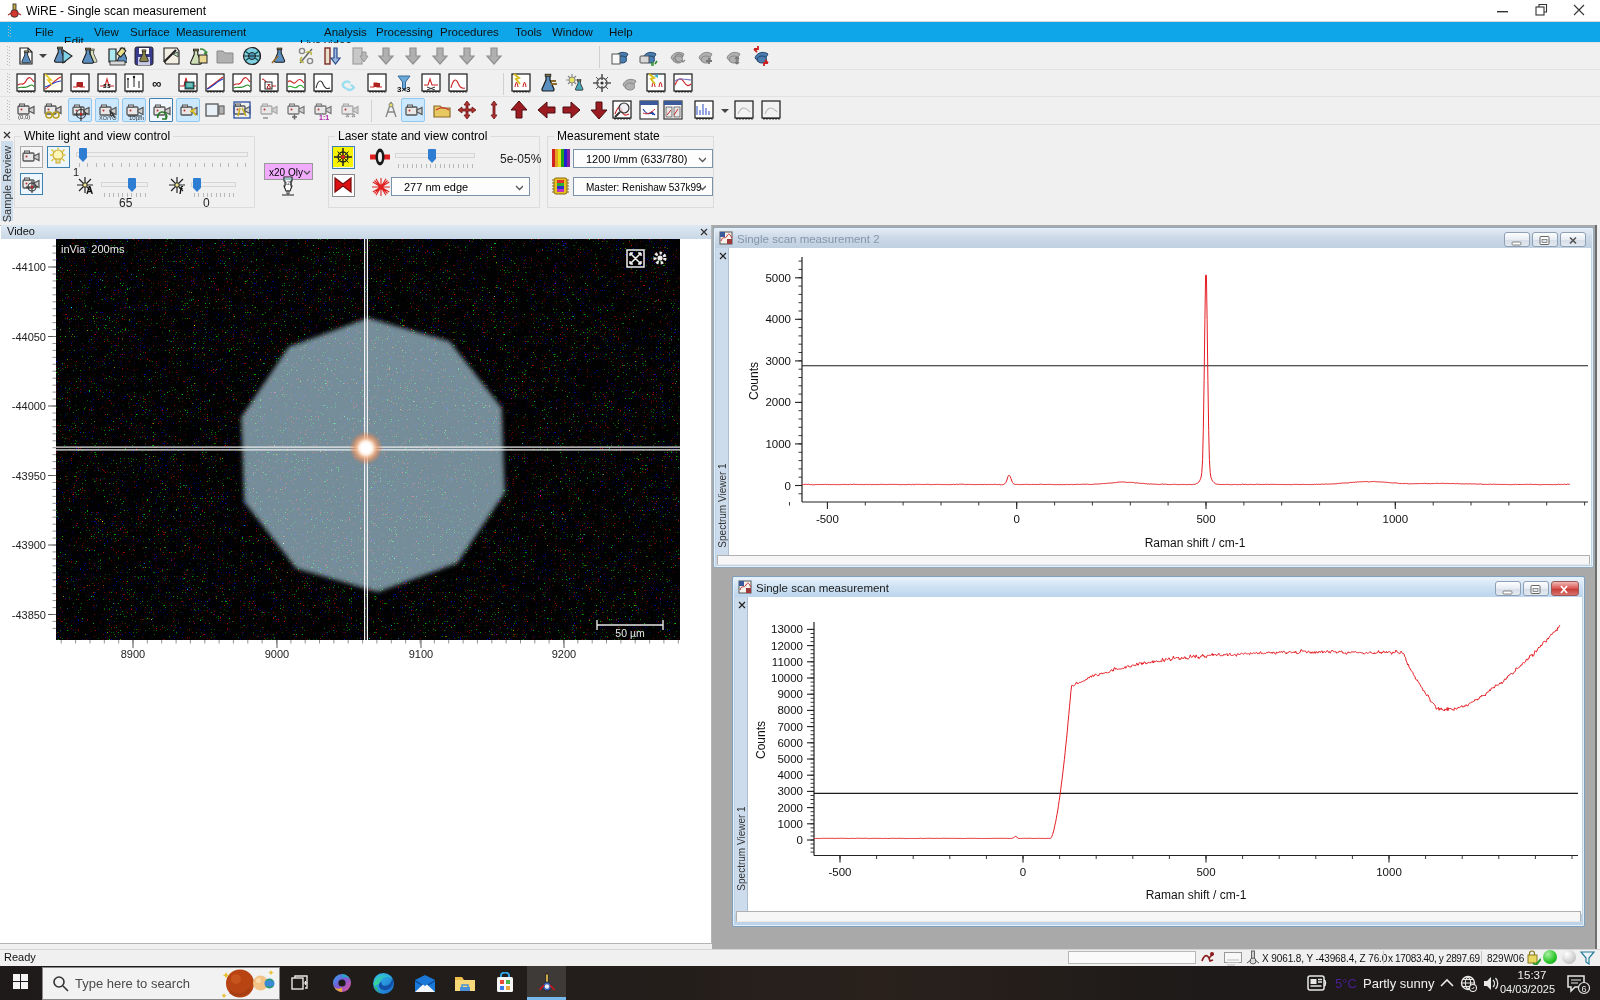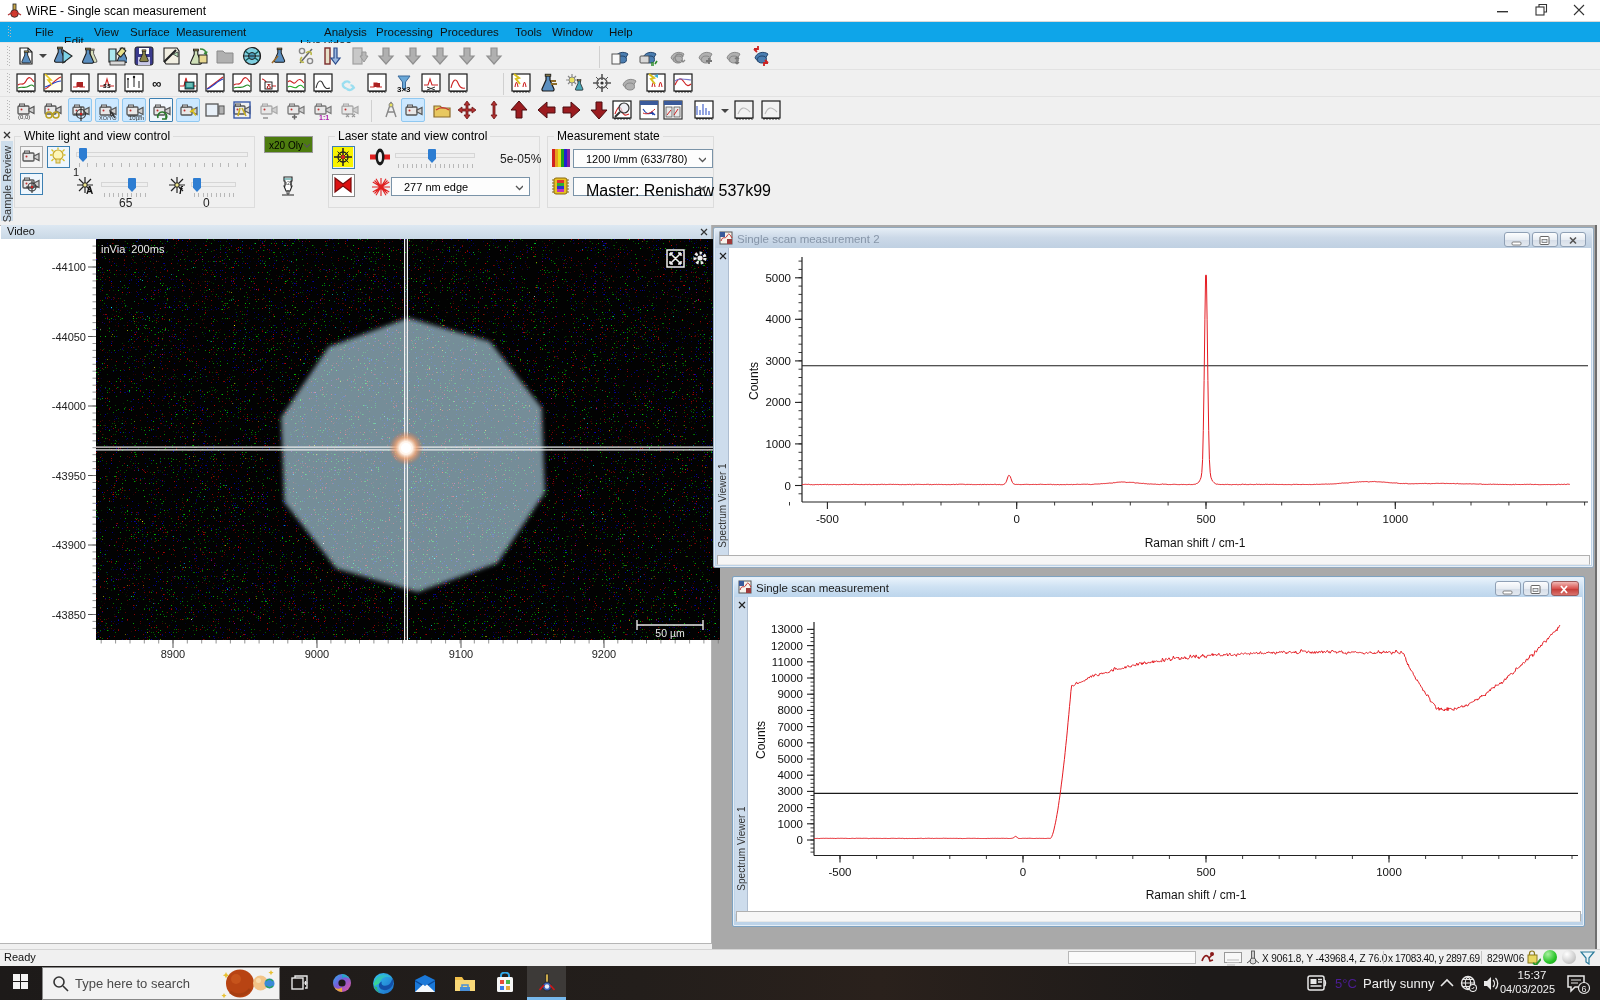--- a/index.html
+++ b/index.html
@@ -711,21 +711,21 @@
 <div class="abs" style="left:119px;top:196px;font-size:12px;color:#222;">65</div>
 <div class="abs" style="left:167px;top:175px;"><svg width="20" height="20" viewBox="0 0 20 20">
       <path d="M10 2 v16 M2 10 h16 M4 4 l12 12 M16 4 L4 16" stroke="#222" stroke-width="1.2"></path>
       <circle cx="10" cy="10" r="2.2" fill="#f0e890" stroke="#222" stroke-width="1"></circle>
       <text x="12" y="19" font-size="10" font-style="italic" font-weight="bold" fill="#111">f</text>
     </svg></div>
 <div class="abs" style="left:191px;top:182px;width:45px;height:5px;background:#efefef;border:1px solid #d6d6d6;"></div>
 <div class="abs" style="left:193px;top:178px;width:8px;height:14px;background:#2d7dd2;border-radius:1px;clip-path:polygon(0 0,100% 0,100% 70%,50% 100%,0 70%);"></div>
 <div class="abs" style="left:194px;top:193px;width:41px;height:4px;background-image:repeating-linear-gradient(90deg,#b8b8b8 0 1px,transparent 1px 4.33px);"></div>
 <div class="abs" style="left:203px;top:196px;font-size:12px;color:#222;">0</div>
-<div class="combo" style="left:264px;top:136px;width:49px;height:17px;background:#4d7c0f;border-color:#999;">
+<div class="combo" style="left:264px;top:163px;width:49px;height:17px;background:#f0abfc;border-color:#999;">
     <span class="tx" style="top:2.5px;font-size:10px;left:4px;">x20 Oly</span>
     <svg class="ar" style="top:5px;right:1px" width="8" height="8">
       <path d="M1 2 l3 3 3-3" stroke="#555" stroke-width="1.3" fill="none"></path>
     </svg>
   </div>
 <div class="abs" style="left:278px;top:176px;"><svg width="20" height="20" viewBox="0 0 20 20">
       <path d="M6 1 h8 v4 h-1 v5 h1 l-2 5 h-4 l-2 -5 h1 v-5 h-1 z" fill="#fdfdfd" stroke="#222" stroke-width="1.1"></path>
       <path d="M6 3 h8" stroke="#2a8a8a" stroke-width="1"></path>
       <text x="7" y="9" font-size="4.5" fill="#222">x20</text>
       <path d="M9 15 h2 v3 h-2 z" fill="#ddd" stroke="#222" stroke-width="0.8"></path>
@@ -783,32 +783,32 @@
 <div class="abs" style="left:551px;top:176px;"><svg width="20" height="20" viewBox="0 0 20 20">
       <rect x="3" y="2" width="13" height="16" rx="2" fill="#e8c020" stroke="#8a6a10" stroke-width="1"></rect>
       <rect x="6" y="4" width="7" height="12" fill="#fff"></rect>
       <rect x="6" y="4" width="7" height="3" fill="#e03030"></rect>
       <rect x="6" y="7" width="7" height="3" fill="#30b030"></rect>
       <rect x="6" y="10" width="7" height="3" fill="#3030d0"></rect>
       <rect x="6" y="13" width="7" height="3" fill="#c030c0"></rect>
       <path d="M3 4 h-2 M3 7 h-2 M3 10 h-2 M3 13 h-2 M3 16 h-2 M16 4 h2 M16 7 h2 M16 10 h2 M16 13 h2 M16 16 h2" stroke="#8a6a10" stroke-width="1.2"></path>
     </svg></div>
 <div class="combo" style="left:573px;top:177px;width:140px;height:19px;">
-    <span class="tx" style="font-size:16px;top:4px;">Master: Renishaw 537k99</span>
+    <span class="tx" style="font-size:10px;top:4px;">Master: Renishaw 537k99</span>
     <svg class="ar" width="9" height="8">
       <path d="M1 2 l3.5 3.5 3.5-3.5" stroke="#555" stroke-width="1.3" fill="none"></path>
     </svg>
   </div>
 <div class="abs" style="left:712px;top:225px;width:885px;height:724px;background:#a9a9a9;border-right:2px solid #6e6e6e;"></div>
 <div class="abs" style="left:0;top:225px;width:712px;height:719px;background:#ffffff;border:1px solid #b5b5b5;border-left:none;"></div>
 <div class="abs" style="left:1px;top:225px;width:710px;height:14px;background:linear-gradient(#dde8f2,#c9d8e6);font-size:11px;color:#111;padding-left:6px;">Video</div>
 <svg class="abs" style="left:699px;top:227px" width="10" height="10">
     <path d="M2 2 L8 8 M8 2 L2 8" stroke="#333" stroke-width="1.2"></path>
   </svg>
-<div class="abs" style="left:0;top:225px;width:712px;height:719px;margin-left:40px;">
+<div class="abs" style="left:0;top:225px;width:712px;height:719px;">
     <svg class="abs" style="left:0;top:0" width="712" height="719" viewBox="0 0 712 719">
       <defs>
         <filter id="vnoise" x="0" y="0" width="100%" height="100%">
           <feTurbulence type="turbulence" baseFrequency="0.55" numOctaves="2" seed="3" result="t"></feTurbulence>
           <feColorMatrix in="t" type="matrix" values="2.9 0 0 0 -1.62  0 2.9 0 0 -1.62  0 0 2.9 0 -1.62  0 0 0 0 1"></feColorMatrix>
         </filter>
         <radialGradient id="spot" cx="50%" cy="50%" r="50%">
           <stop offset="0%" stop-color="#ffffff"></stop>
           <stop offset="38%" stop-color="#fff4ea"></stop>
           <stop offset="62%" stop-color="#f4a878" stop-opacity="0.8"></stop>

